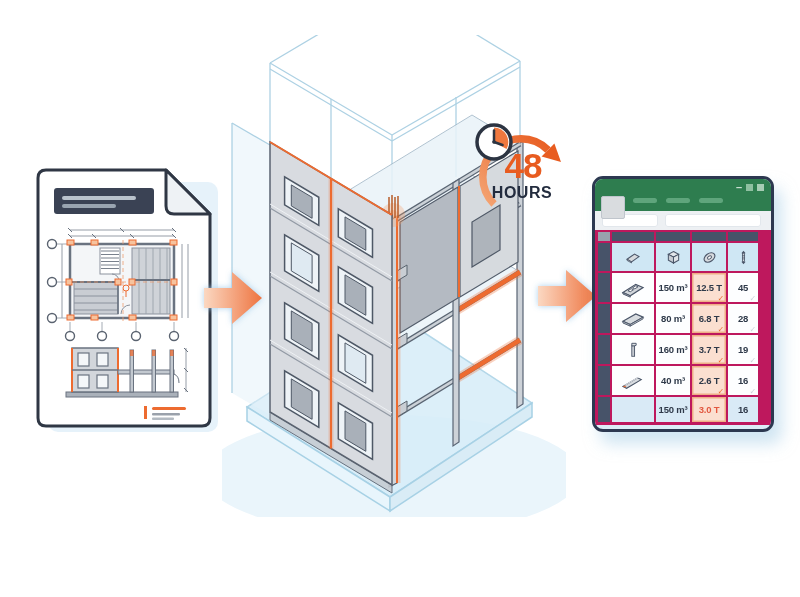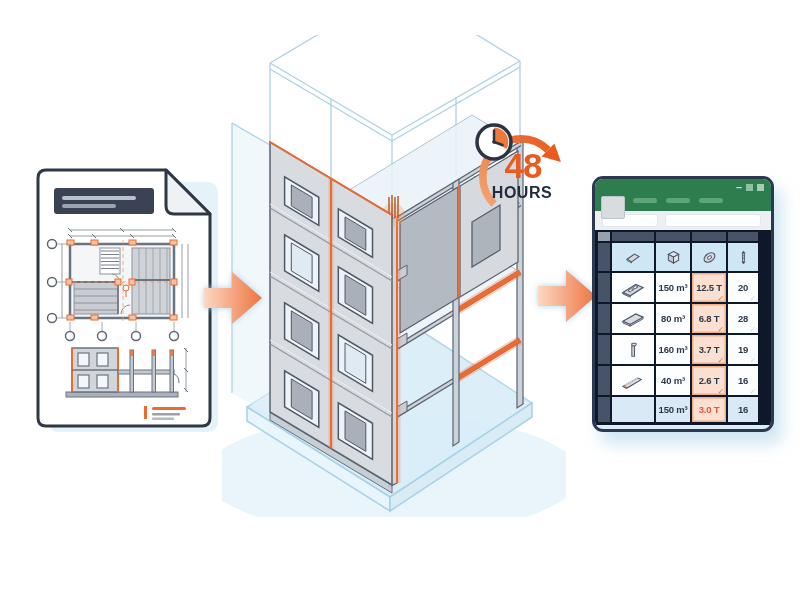--- a/index.html
+++ b/index.html
@@ -28,21 +28,21 @@
   .sqbtn.b2{background:#a6ccb4;}
   .pills{position:absolute;left:38px;top:19px;display:flex;gap:9px;}
   .pill{width:24px;height:5px;border-radius:3px;background:#5fa57c;}
   .namebox{position:absolute;left:6px;top:17px;width:22px;height:21px;background:#d9dcdf;
     border:1px solid #bfc5cc;border-radius:2px;z-index:3;}
   .formulabar{height:19px;background:#edf0f3;position:relative;}
   .finput{position:absolute;top:3px;height:13px;background:#fff;border-radius:3px;
     box-shadow:inset 0 0 0 1px #e2e7ec;}
   .fi1{left:7px;width:56px;} .fi2{left:70px;width:96px;}
   .sheet{display:grid;grid-template-columns:12px 42px 34px 34px 30px;
-    grid-template-rows:9px 28px 29px 29px 29px 29px 25px;gap:2px;background:#0f172a;
+    grid-template-rows:9px 28px 29px 29px 29px 29px 25px;gap:2px;background:#be185d;
     padding:2px 3px 3px 3px;text-align:center;}
   .c{display:flex;align-items:center;justify-content:center;position:relative;
      font-weight:bold;font-size:9.5px;letter-spacing:-.2px;color:#2e3949;white-space:nowrap;}
   .strip{background:#475369;} .rowhead{background:#475369;} .corner{background:#98a1ae;}
   .hdr{background:#cfe7f4;} .cell{background:#fdfeff;} .tot{background:#d9eaf6;}
   .wt{background:#fbdfd0;box-shadow:inset 0 0 0 1.5px #efae86;}
   .redval{color:#e25840;}
   .check{position:absolute;right:2px;bottom:-1px;font-size:8px;font-weight:bold;color:#ed6b30;}
   .check.faint{color:#ccd3da;}
 </style>
@@ -414,21 +414,21 @@
           <polygon points="8.5,15 12,12.8 14.5,13.9 11,16.1" fill="#ffffff" stroke="#4a5568" stroke-width="1"></polygon>
           <polygon points="13.5,11.8 17,9.6 19.5,10.7 16,12.9" fill="#ffffff" stroke="#4a5568" stroke-width="1"></polygon>
         </svg>
       </div>
       <div class="c cell">150 m³</div>
       <div class="c cell wt">
           <span>12.5 T</span>
           <span class="check">✓</span>
         </div>
       <div class="c cell">
-          <span>20</span>
+          <span>45</span>
           <span class="check faint">✓</span>
         </div>
 
       <div class="c rowhead"></div>
       <div class="c cell">
         <svg width="26" height="22" viewBox="0 0 28 24">
           <polygon points="3,14.5 17,6.5 25,10 11,18" fill="#d8dce0" stroke="#4a5568" stroke-width="1.3"></polygon>
           <polygon points="3,14.5 11,18 11,19.8 3,16.3" fill="#b9bfc7" stroke="#4a5568" stroke-width="1"></polygon>
           <polygon points="11,18 25,10 25,11.8 11,19.8" fill="#c6cbd1" stroke="#4a5568" stroke-width="1"></polygon>
         </svg>

